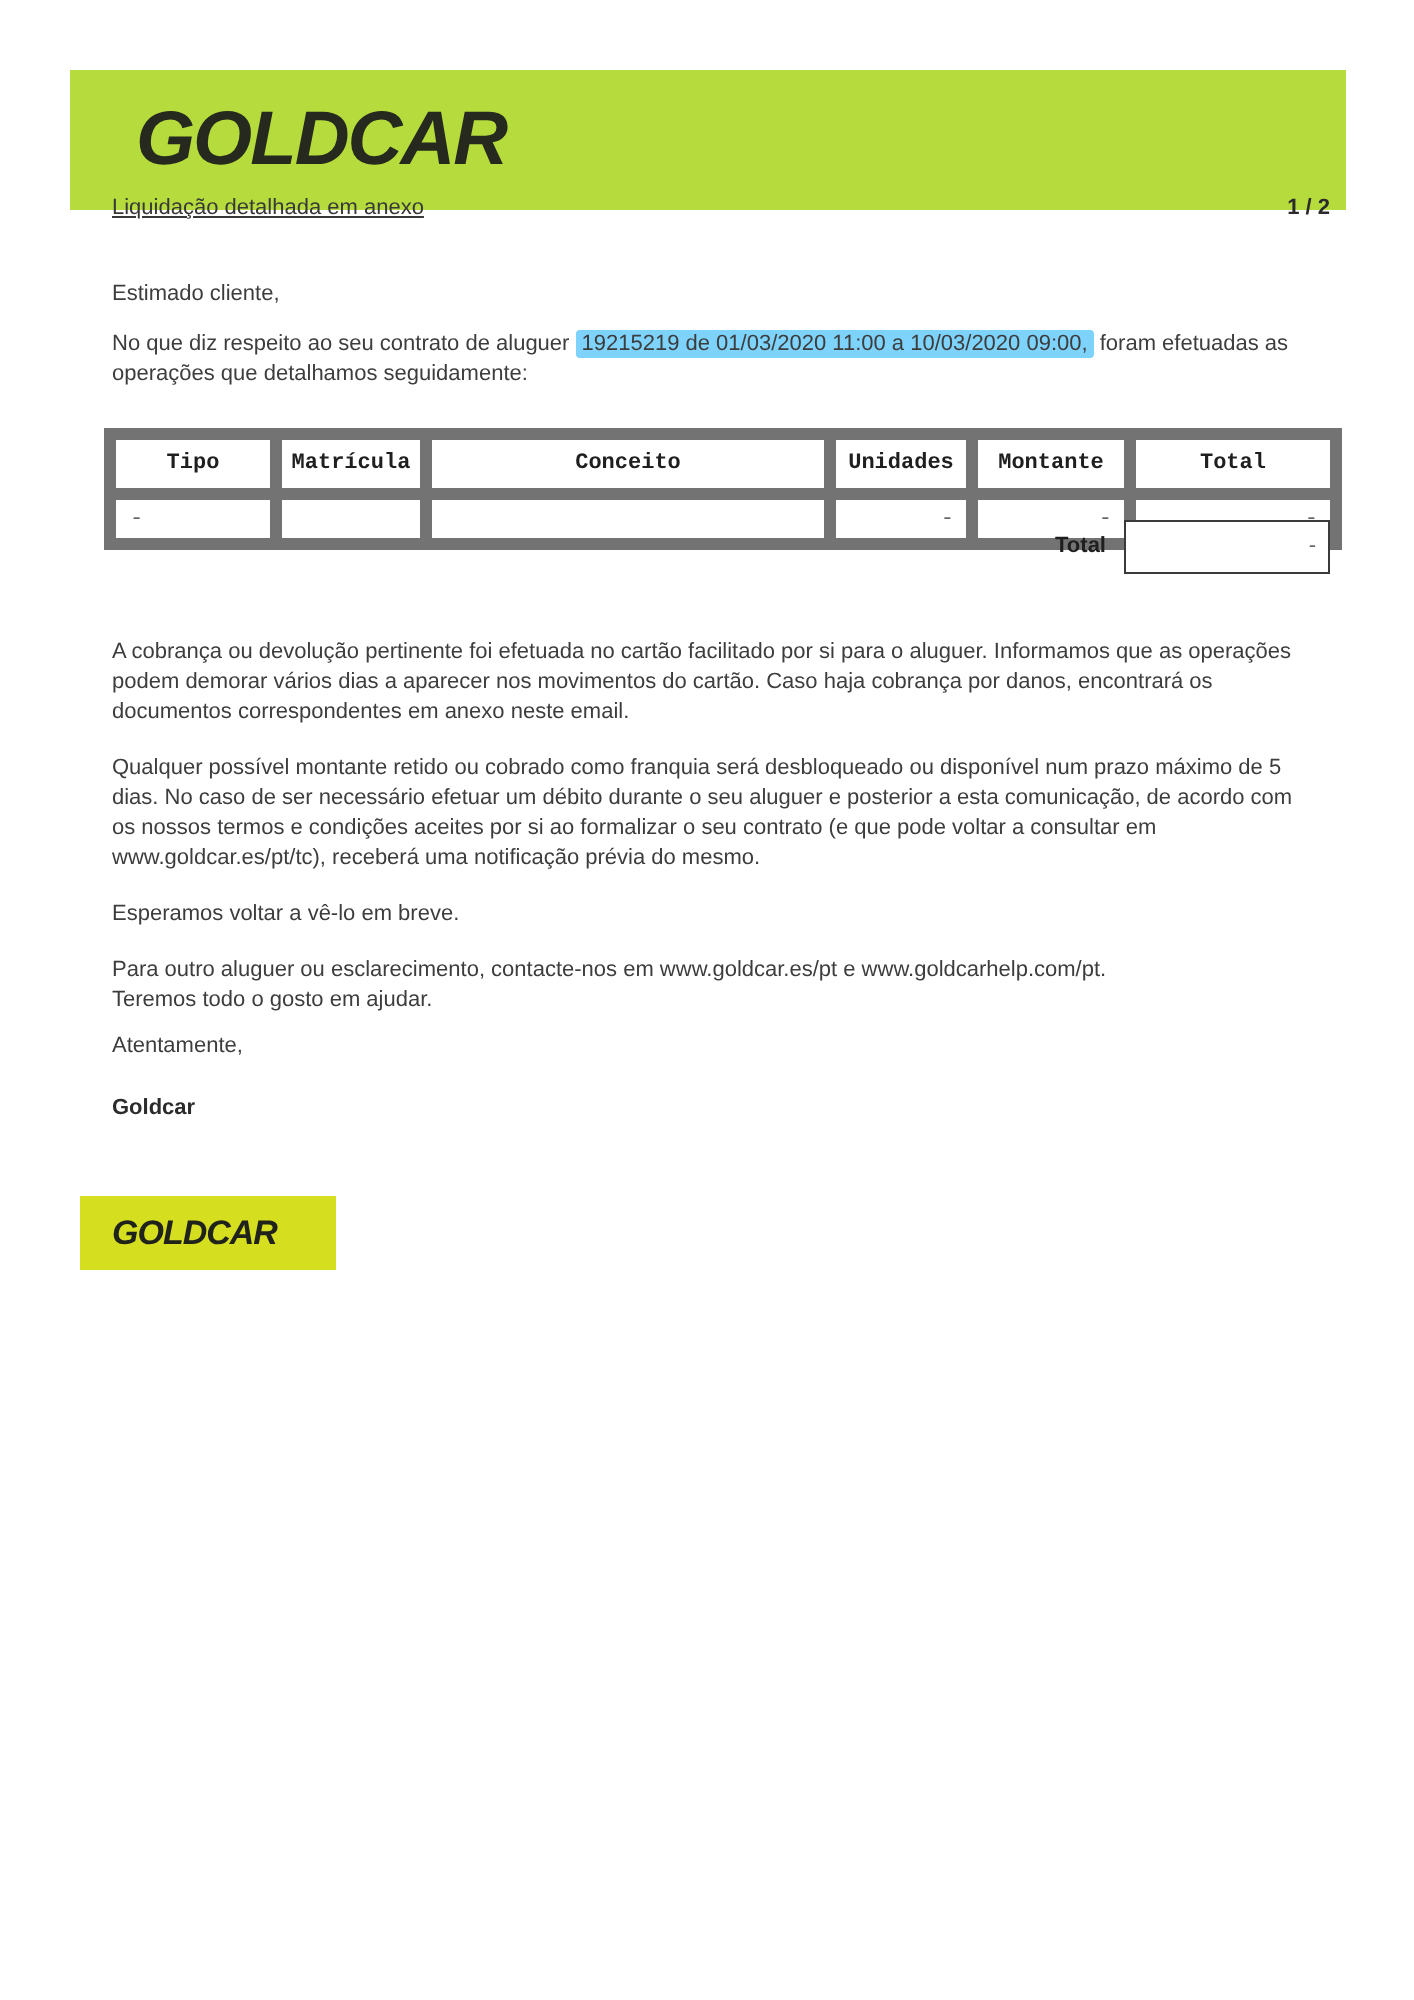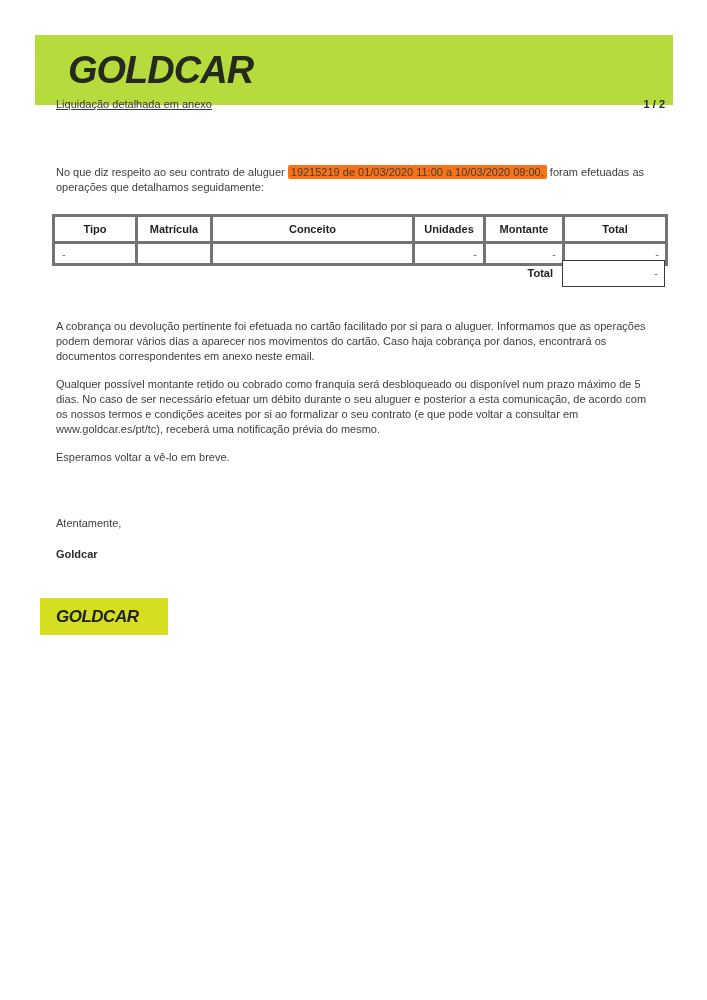--- a/index.html
+++ b/index.html
@@ -43,33 +43,33 @@
     position: absolute;
     left: 56px;
     width: 597px;
     font-size: 11px;
     line-height: 15px;
     color: #3d3d3d;
   }
   .greeting { top: 140px; }
   .intro { top: 165px; }
   .hl {
-    background: #f97316;
+    background: #7dd3fc;
     padding: 1px 3px;
     border-radius: 2px;
   }
   .doc-table {
     position: absolute;
     left: 52px; top: 214px;
     width: 613px;
     border-collapse: collapse;
     table-layout: fixed;
     font-size: 11px;
   }
-  .doc-table th, .doc-table td { border: 3px solid #737373; padding: 0; }
+  .doc-table th, .doc-table td { border: 6px solid #737373; padding: 0; font-family: Liberation Mono, monospace; }
   .doc-table th {
     height: 24px;
     font-weight: bold;
     text-align: center;
     color: #1f1f1f;
   }
   .doc-table td { height: 19px; color: #666666; }
   .cell-left  { text-align: left;  padding-left: 7px !important; }
   .cell-right { text-align: right; padding-right: 6px !important; }
   .total-row {
@@ -127,20 +127,21 @@
 
   <div class="banner">
     <span class="banner-logo-text">GOLDCAR</span>
   </div>
 
   <div class="subject-row">
     <span class="subject-text">Liquidação detalhada em anexo</span>
     <span class="page-num">1 / 2</span>
   </div>
 
+  <div class="tb greeting">Estimado cliente,</div>
 
   <div class="tb intro"><span>No que diz respeito ao seu contrato de aluguer </span><span class="hl">19215219 de 01/03/2020 11:00 a 10/03/2020 09:00,</span><span> foram efetuadas as operações que detalhamos seguidamente:</span></div>
 
   <table class="doc-table">
     <colgroup>
       <col style="width:83px">
         <col style="width:75px">
         <col style="width:202px">
       <col style="width:71px">
         <col style="width:79px">
@@ -172,20 +173,24 @@
     <span class="total-label">Total</span>
     <span class="total-cell">-</span>
   </div>
 
   <div class="tb para-charge">A cobrança ou devolução pertinente foi efetuada no cartão facilitado por si para o aluguer. Informamos que as operações podem demorar vários dias a aparecer nos movimentos do cartão. Caso haja cobrança por danos, encontrará os documentos correspondentes em anexo neste email.</div>
 
   <div class="tb para-deposit">Qualquer possível montante retido ou cobrado como franquia será desbloqueado ou disponível num prazo máximo de 5 dias. No caso de ser necessário efetuar um débito durante o seu aluguer e posterior a esta comunicação, de acordo com os nossos termos e condições aceites por si ao formalizar o seu contrato (e que pode voltar a consultar em www.goldcar.es/pt/tc), receberá uma notificação prévia do mesmo.</div>
 
   <div class="tb para-see-you">Esperamos voltar a vê-lo em breve.</div>
 
+  <div class="tb para-contact">
+    <div>Para outro aluguer ou esclarecimento, contacte-nos em www.goldcar.es/pt e www.goldcarhelp.com/pt.</div>
+    <div>Teremos todo o gosto em ajudar.</div>
+  </div>
 
   <div class="tb para-farewell">Atentamente,</div>
 
   <div class="tb para-signature">Goldcar</div>
 
   <div class="footer-logo">
     <span class="footer-logo-text">GOLDCAR</span>
   </div>
 
 </div>

